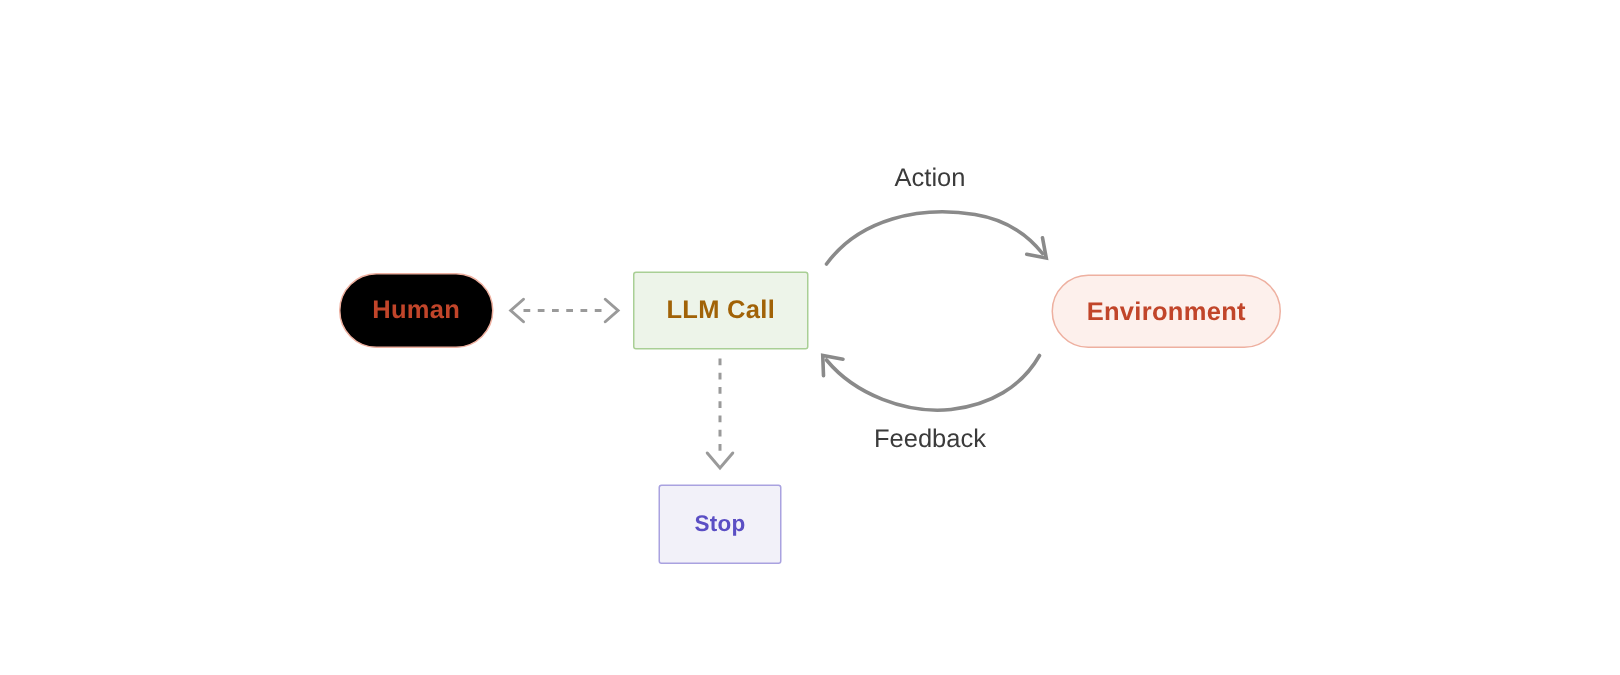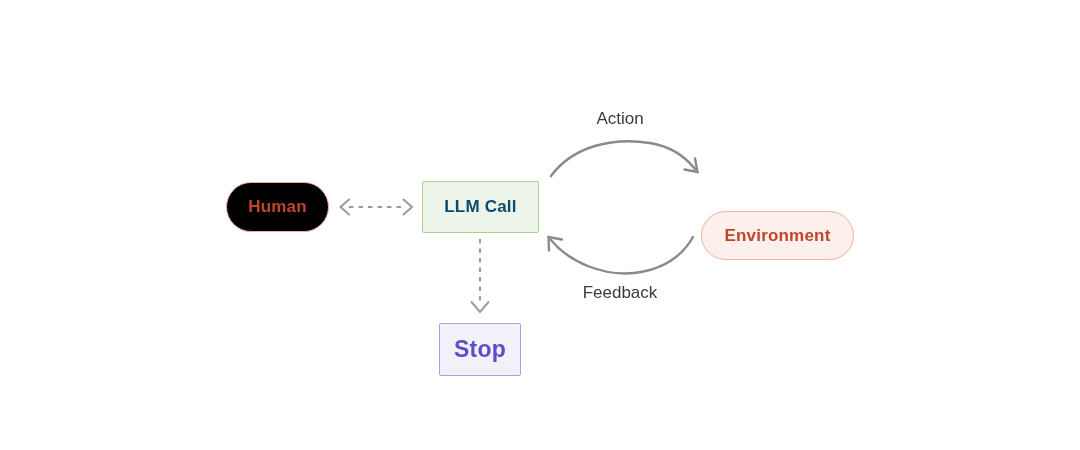--- a/index.html
+++ b/index.html
@@ -55,47 +55,46 @@
   #node-environment {
     left: 701px;
     top: 183px;
     width: 153px;
     height: 49px;
     border-radius: 25px;
     background: #fdf0ec;
     border: 1.4px solid #eeb0a0;
     color: #c1452a;
     font-size: 17px;
-    margin-top: 28px;
   }
 
   
   #node-llm-call {
     left: 422px;
     top: 181px;
     width: 117px;
     height: 52px;
     border-radius: 2px;
     background: #edf4e9;
     border: 1.4px solid #a9cf95;
-    color: #0c4a6e;
+    color: #a16207;
     font-size: 17px;
   }
 
   
   #node-stop {
     left: 439px;
     top: 323px;
     width: 82px;
     height: 53px;
     border-radius: 2px;
     background: #f2f1f9;
     border: 1.4px solid #a9a2e0;
     color: #5b4fc4;
-    font-size: 23px;
+    font-size: 15px;
   }
 
   .edge-label {
     position: absolute;
     color: #3b3b3b;
     font-size: 17px;
     font-weight: normal;
     white-space: nowrap;
     text-align: center;
   }

